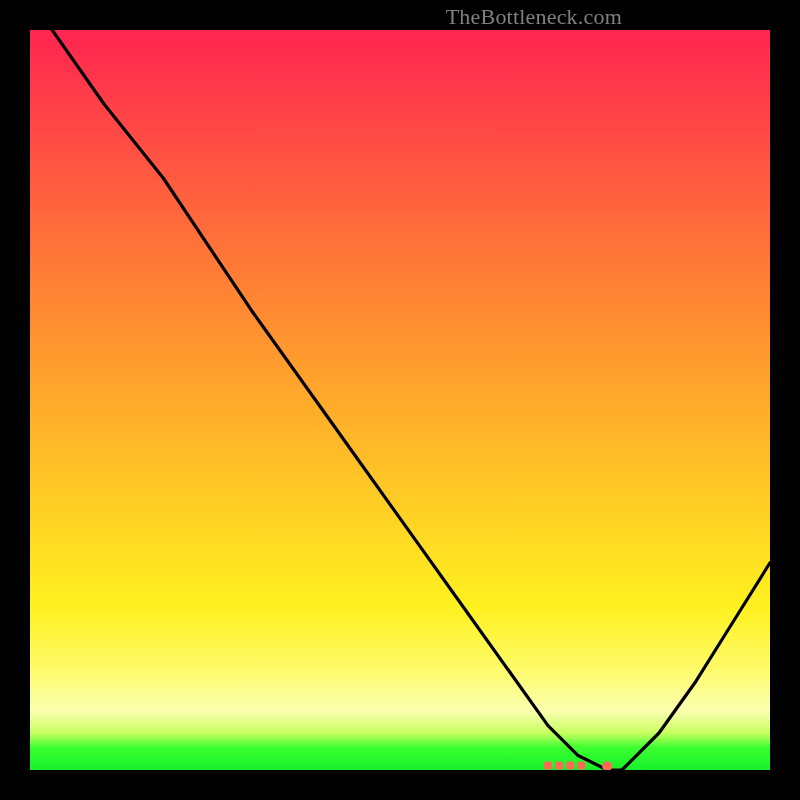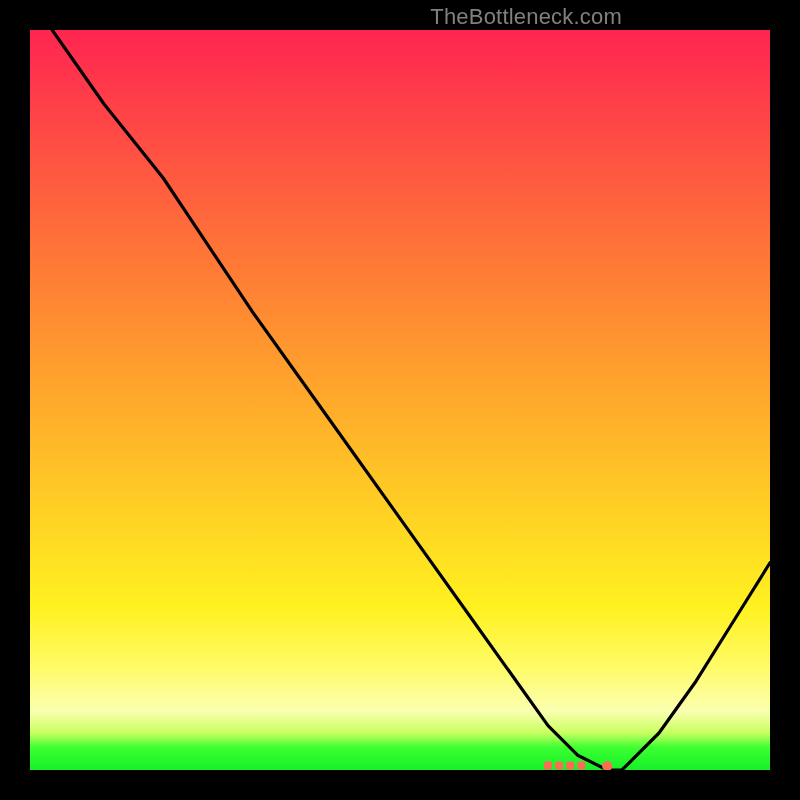--- a/index.html
+++ b/index.html
@@ -9,20 +9,21 @@
     height: 800px;
     background: #000;
     overflow: hidden;
     font-family: Arial, Helvetica, sans-serif;
   }
   .frame {
     position: relative;
     width: 634px;
     height: 800px;
     background: #000;
+    font-family: Liberation Serif, serif;
   }
   .watermark {
     position: absolute;
     top: 4px;
     right: 12px;
     color: #808080;
     font-size: 22px;
     font-weight: 500;
     letter-spacing: 0.2px;
     z-index: 10;

